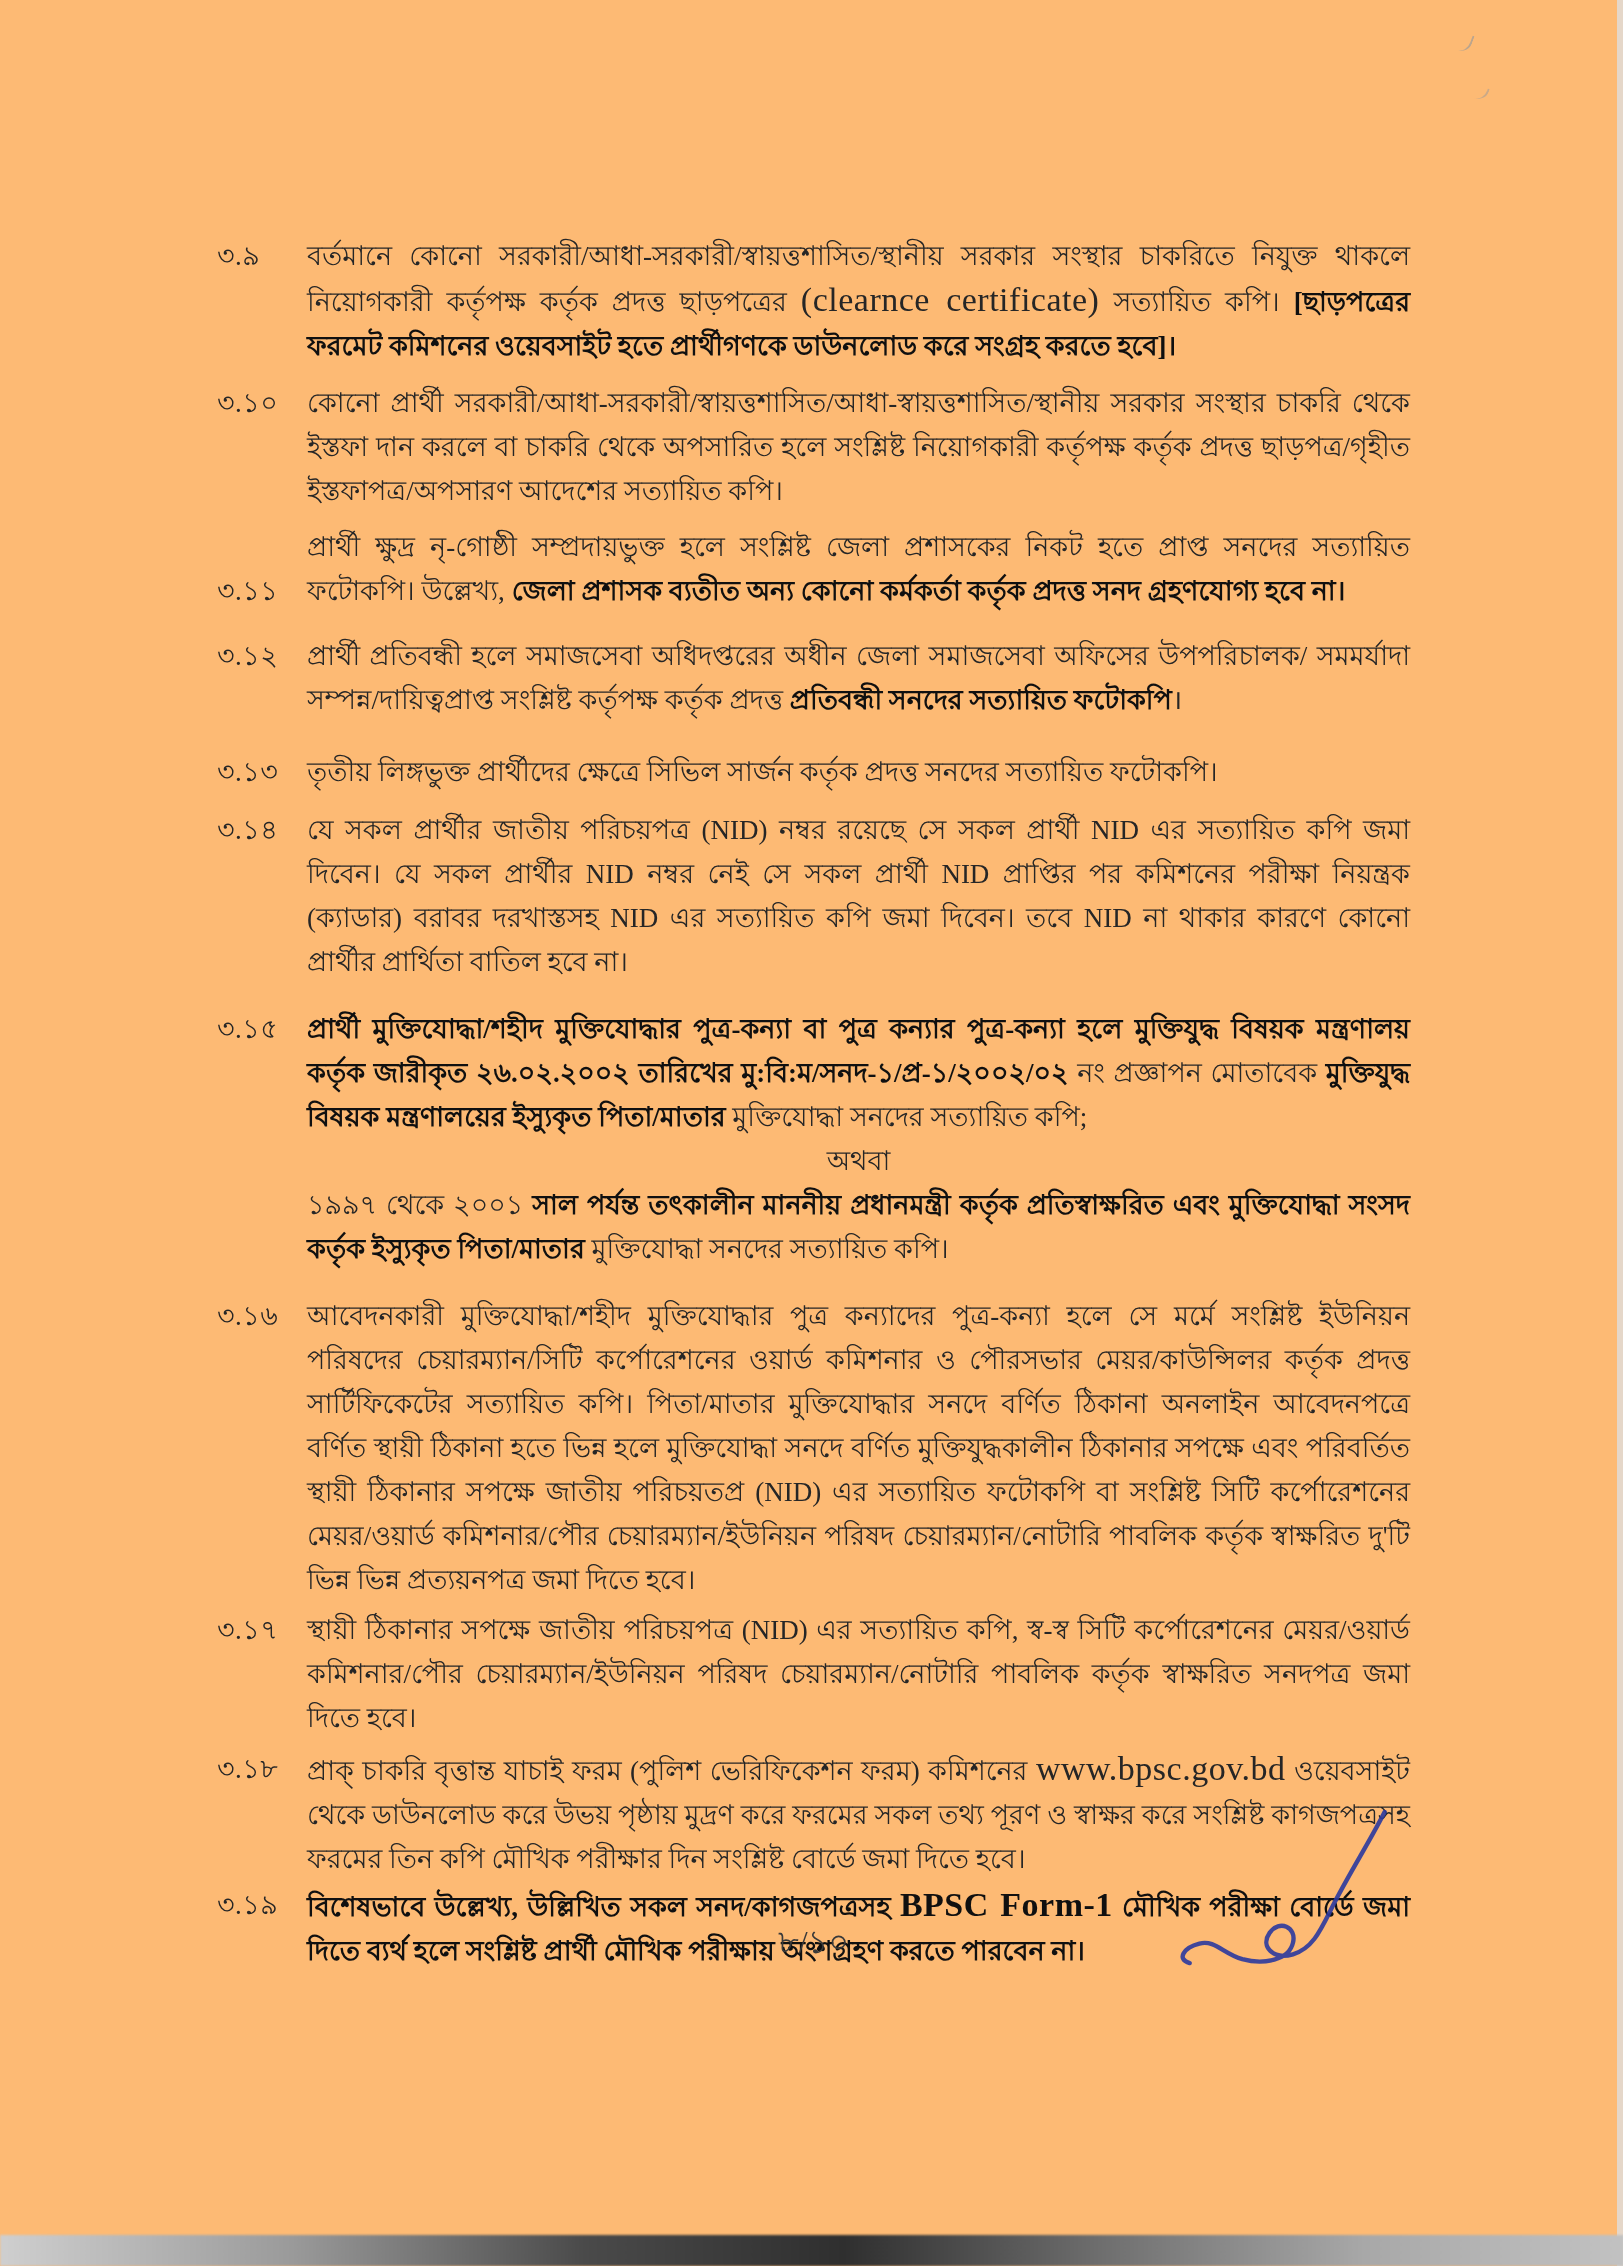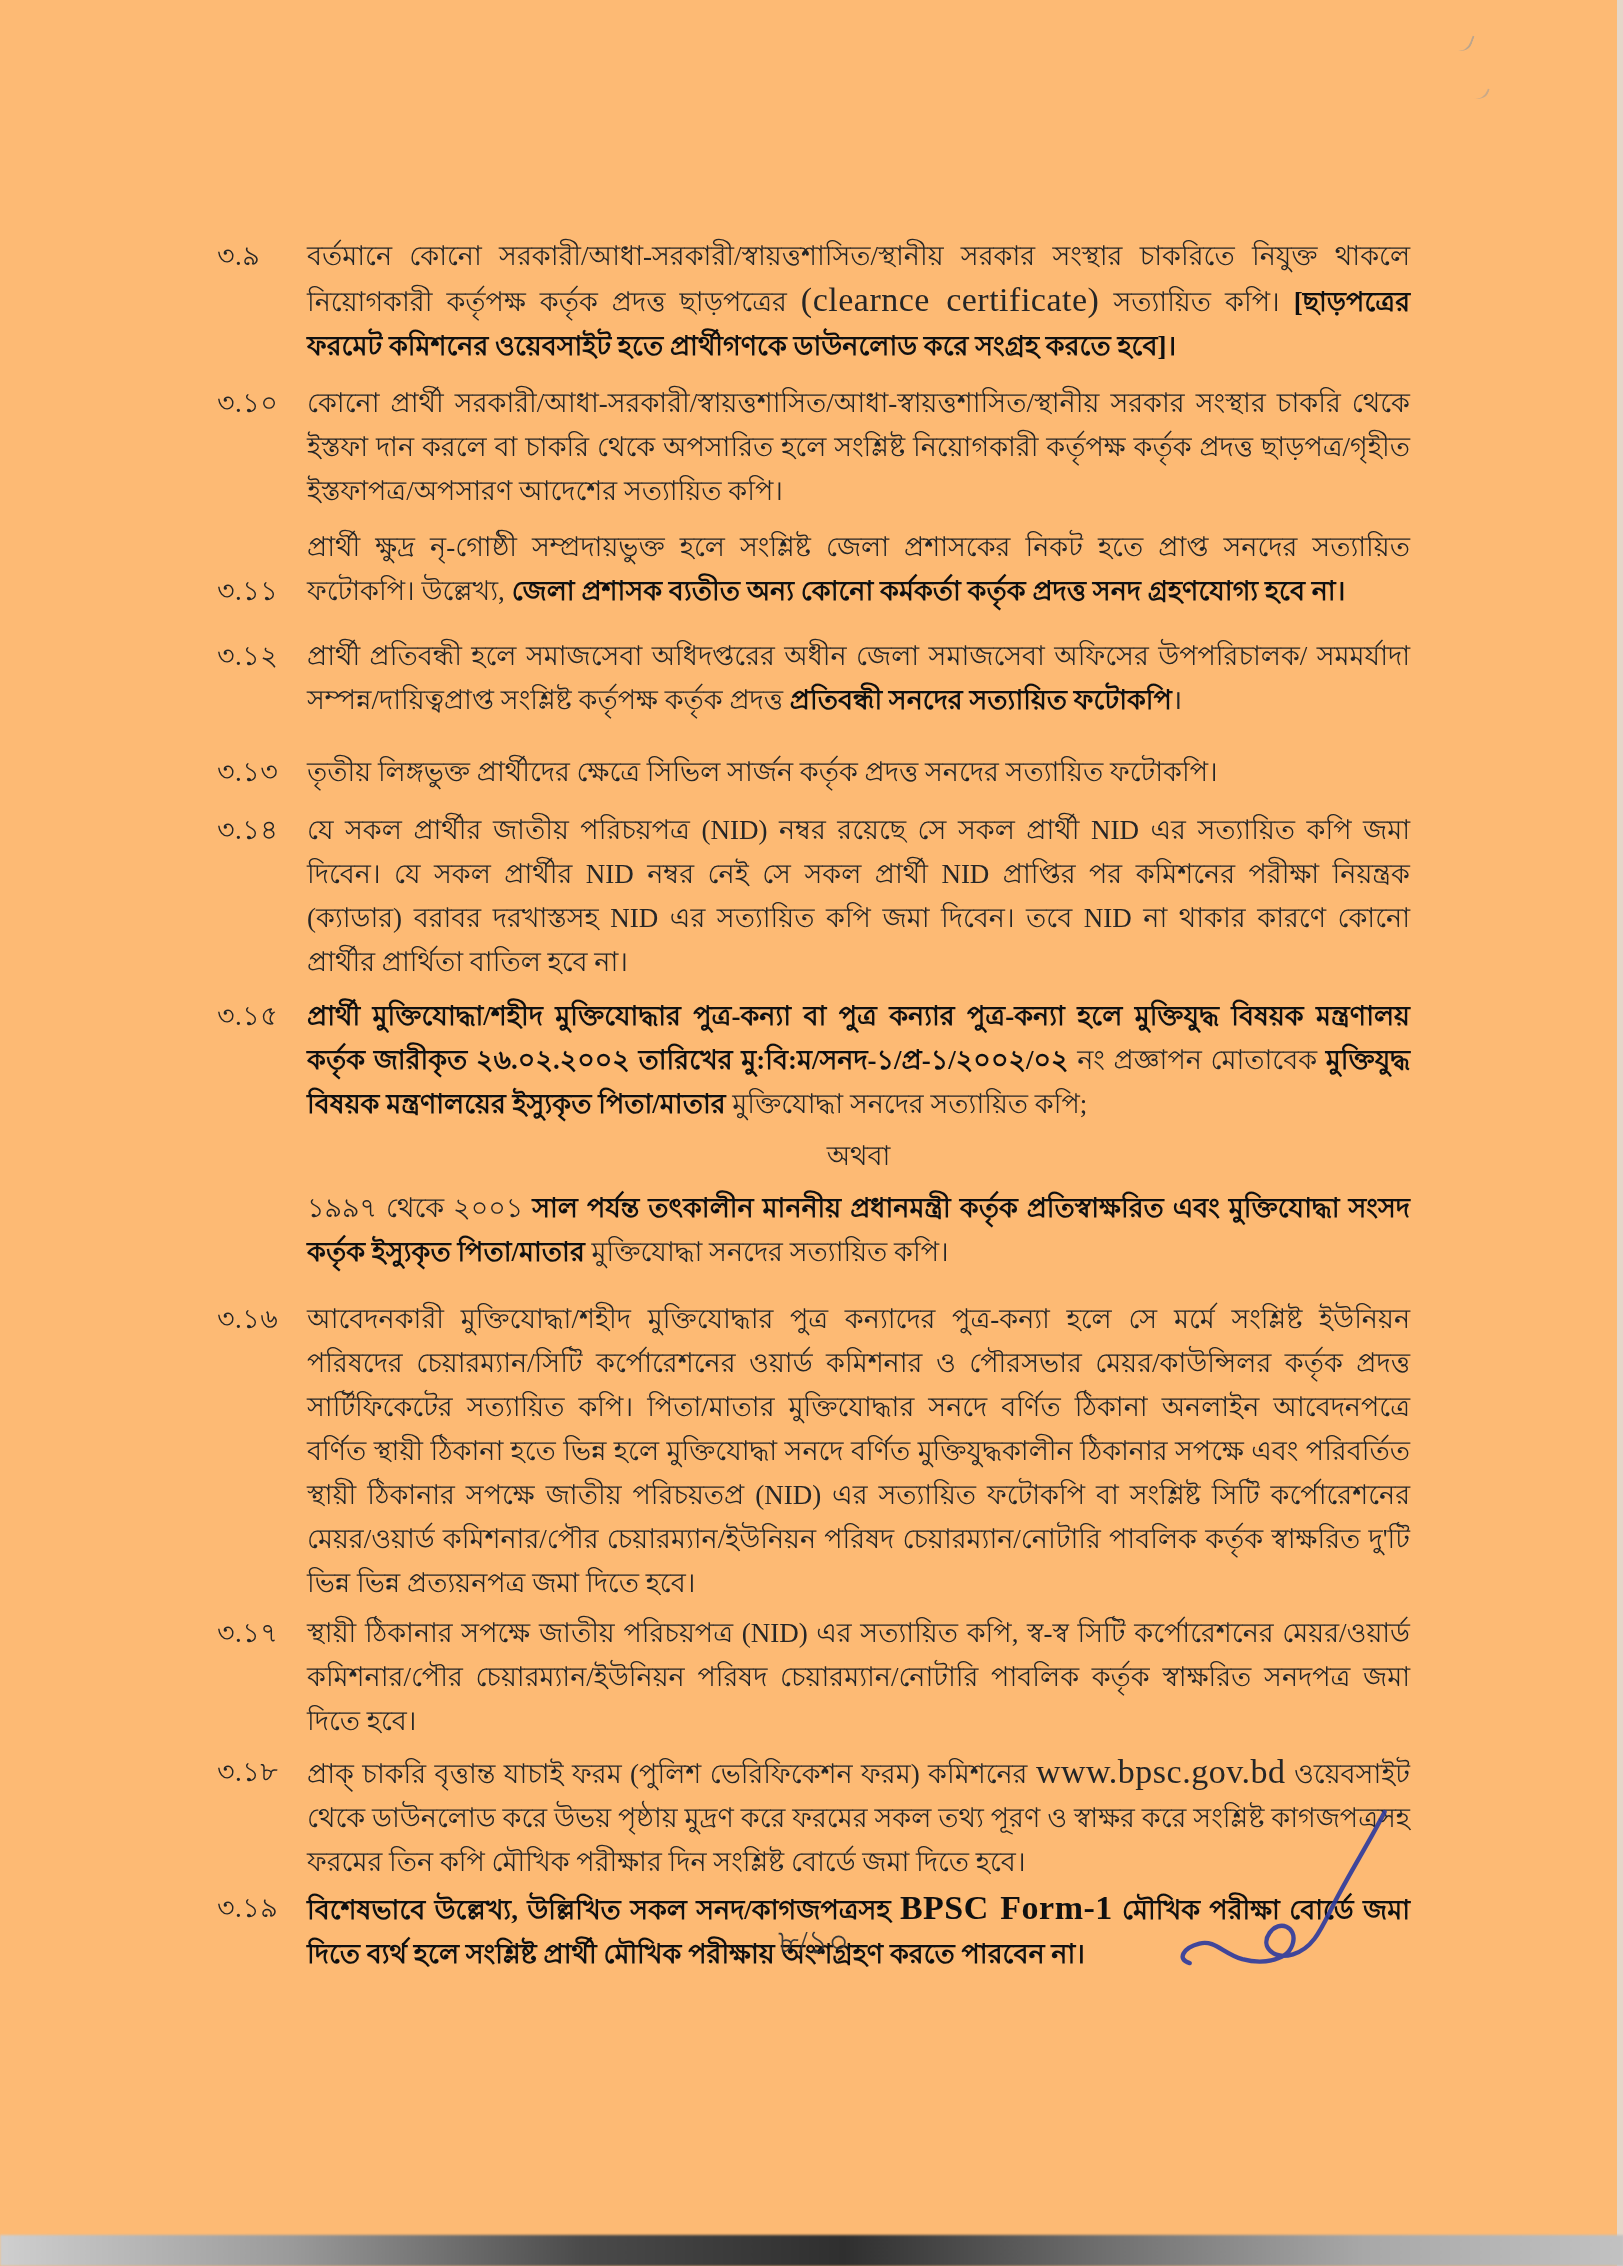--- a/index.html
+++ b/index.html
@@ -22,28 +22,28 @@
     font-size:27px;line-height:44px;
     letter-spacing:0.5px;
   }
   .item .body{flex:1;}
   .para{
     margin:0;
     font-size:27px;line-height:44px;
     text-align:justify;
   }
   .para.center{text-align:center;}
-  .para + .para{margin-top:8px;}
+  .para + .para{margin-top:0;}
   .b{font-weight:700;color:#101010;}
   .latin{font-family:"Liberation Serif",serif;font-size:34px;letter-spacing:0.5px;}
   
   .item:nth-of-type(3){margin-bottom:20.5px;align-items:flex-end;}
   .item:nth-of-type(4){margin-bottom:28px;}
   .item:nth-of-type(5){margin-bottom:14.6px;}
-  .item:nth-of-type(6){margin-bottom:10px;}
+  .item:nth-of-type(6){margin-bottom:23px;}
   .item:nth-of-type(7){margin-bottom:22.4px;}
   .item:nth-of-type(8){margin-bottom:5.9px;}
   .item:nth-of-type(9){margin-bottom:6.8px;}
   .item:nth-of-type(10){margin-bottom:2px;}
   .item:nth-of-type(11){margin-bottom:0;}
 
   .page-number{
     position:absolute;top:1917px;left:217px;width:1193px;
     text-align:center;font-size:32px;color:#3a3a3a;
   }

